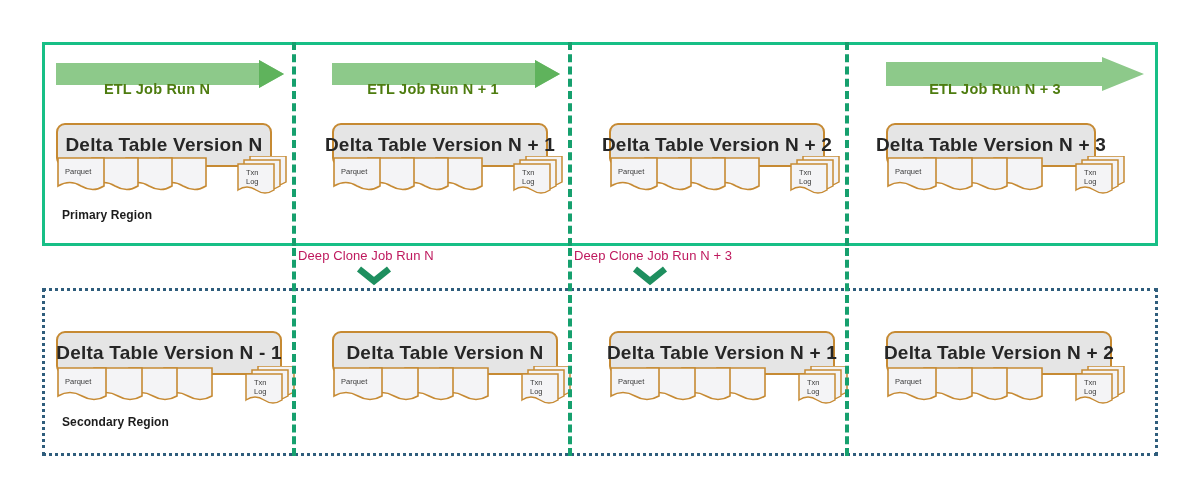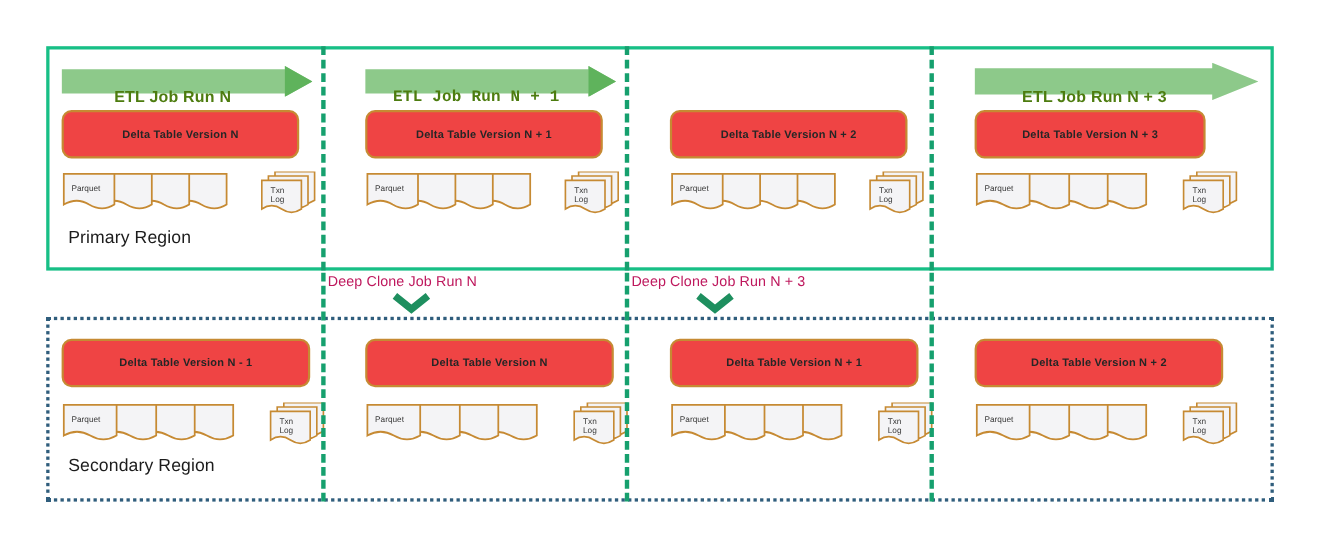--- a/index.html
+++ b/index.html
@@ -41,33 +41,33 @@
     font-size:14.5px;font-weight:700;color:#4d7c0f;letter-spacing:.2px;
     padding-right:26px;box-sizing:border-box;
     white-space:nowrap;
     margin-top:15px;
   }
   .etl-arrow.big .etl-label{padding-right:40px;text-align:right;}
 
   
   .delta-box{
     position:absolute;height:44px;
-    background:#ef4444;border:2.5px solid #c68a33;border-radius:9px;
+    background:#e5e5e5;border:2.5px solid #c68a33;border-radius:9px;
     display:flex;align-items:center;justify-content:center;
-    font-size:10px;font-weight:700;color:#262626;letter-spacing:.2px;
-    white-space:nowrap;box-sizing:border-box;
+    font-size:19px;font-weight:700;color:#262626;letter-spacing:.2px;
+    white-space:nowrap;box-sizing:border-box;margin-top:23px;
   }
 
   
   .file-strip{position:absolute;height:42px;}
   .file-strip svg{display:block;}
 
   
   .region-caption{
-    position:absolute;font-size:16px;font-weight:400;color:#1c1c1c;
+    position:absolute;font-size:12px;font-weight:700;color:#1c1c1c;
     letter-spacing:.1px;white-space:nowrap;
   }
 
   
   .clone-group{position:absolute;}
   .clone-label{
     position:absolute;top:0;left:0;
     font-size:13px;color:#be185d;letter-spacing:.1px;
     line-height:15px;white-space:normal;width:100%;
   }
@@ -120,21 +120,21 @@
           <path d="M182,8 h36 v26 q-9,6 -18,0 q-9,-6 -18,0 z" fill="#f4f4f6" stroke="#c68a33" stroke-width="1.5"></path>
           <text x="190" y="19" font-family="Liberation Sans, sans-serif" font-size="7.5" fill="#3a3a3a">Txn</text>
           <text x="190" y="28" font-family="Liberation Sans, sans-serif" font-size="7.5" fill="#3a3a3a">Log</text>
         </g>
       </svg>
     </div>
   </div>
 
   <div class="column" style="left:332px;top:60px;width:228px;height:180px;">
 
-    <div class="etl-arrow" style="left:0;top:0;width:228px;font-family:Liberation Mono, monospace;">
+    <div class="etl-arrow" style="left:0;top:0;width:228px;">
       <svg class="arrow-svg" viewBox="0 0 228 28" preserveAspectRatio="none">
         <polygon points="0,3 203,3 203,0 228,14 203,28 203,25 0,25" fill="#8dc98a"></polygon>
         <polygon points="203,0 228,14 203,28" fill="#5fb35c"></polygon>
       </svg>
       <div class="etl-label">ETL Job Run N + 1</div>
     </div>
 
     <div class="delta-box" style="left:0;top:40px;width:216px;">Delta Table Version N + 1</div>
 
     <div class="file-strip" style="left:0;top:96px;">

